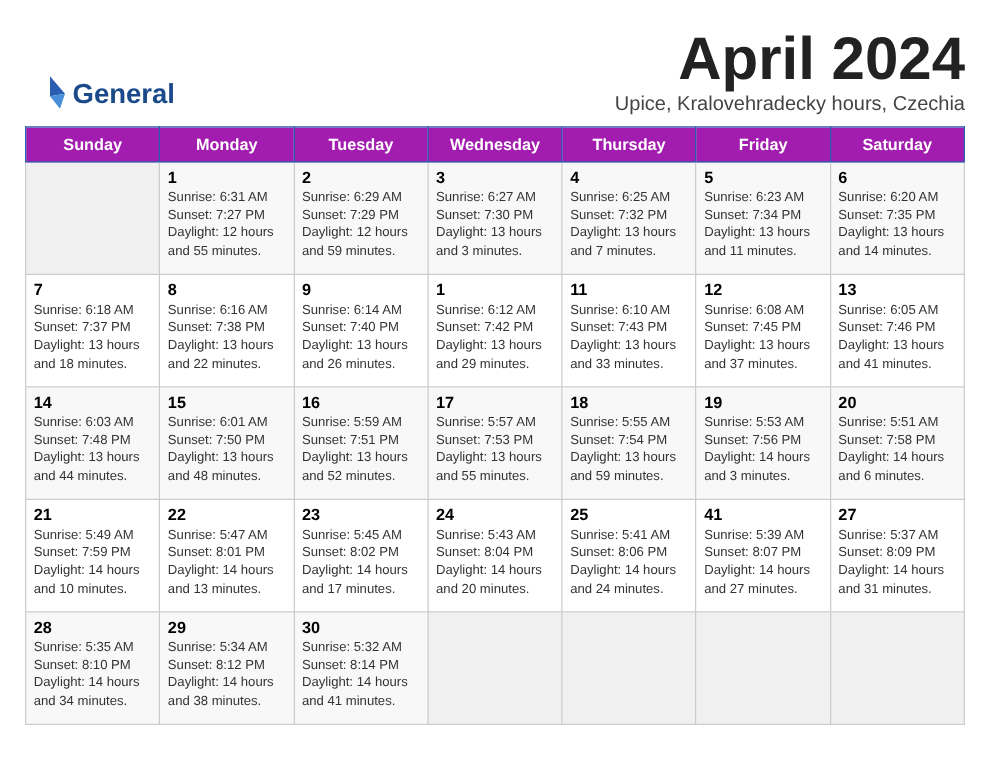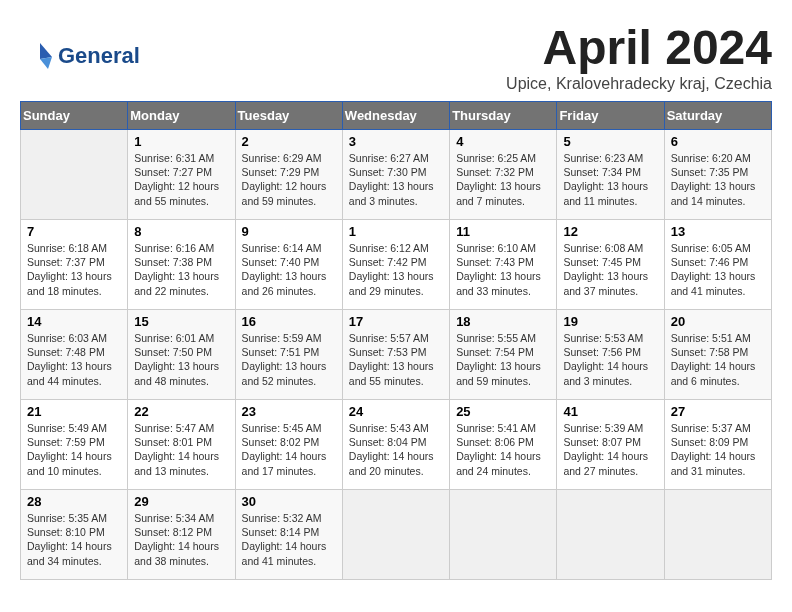--- a/index.html
+++ b/index.html
@@ -6,21 +6,21 @@
     body {
       font-family: Arial, sans-serif;
       background: #fff;
       width: 792px;
       min-height: 612px;
       padding: 20px;
     }
     .header-area {
       display: flex;
       justify-content: space-between;
-      align-items: center;
+      align-items: flex-end;
       margin-bottom: 8px;
     }
     .logo {
       display: flex;
       align-items: center;
     }
     .logo-text {
       font-size: 22px;
       font-weight: bold;
       color: #1a4a8a;
@@ -42,23 +42,23 @@
     .location {
       font-size: 16px;
       color: #444;
     }
     table {
       width: 100%;
       border-collapse: collapse;
       font-size: 11px;
     }
     thead tr th {
-      background: #737373;
+      background: #a21caf;
       color: #fff;
-      text-align: left;
+      text-align: center;
       padding: 6px 2px;
       font-size: 13px;
       font-weight: bold;
       border: 1px solid #2a5db0;
     }
     tbody tr td {
       border: 1px solid #ccc;
       vertical-align: top;
       padding: 4px 6px;
       width: 14.28%;
@@ -94,21 +94,21 @@
     <svg class="logo-icon" viewBox="0 0 36 36">
       <polygon points="20,4 32,18 20,20" fill="#2a5db0"></polygon>
       <polygon points="20,20 32,18 28,30" fill="#4a90d9"></polygon>
     </svg>
     <div class="logo-text">
       <div>General</div>
     </div>
   </div>
   <div class="title-area">
     <div class="month-title">April 2024</div>
-    <div class="location">Upice, Kralovehradecky kraj, Czechia</div>
+    <div class="location">Upice, Kralovehradecky hours, Czechia</div>
   </div>
 </div>
 
 <table>
   <thead>
     <tr>
     <th>Sunday</th>
         <th>Monday</th>
         <th>Tuesday</th>
         <th>Wednesday</th>

